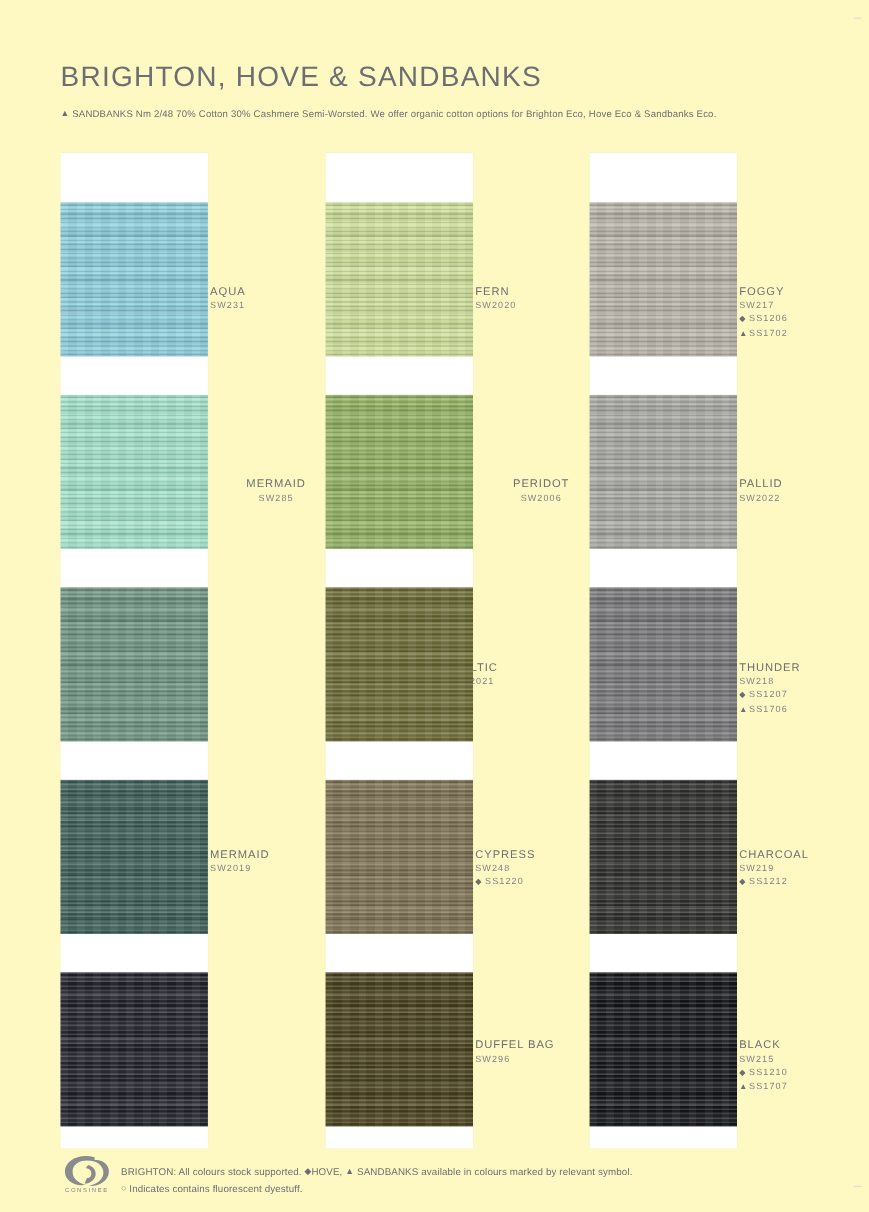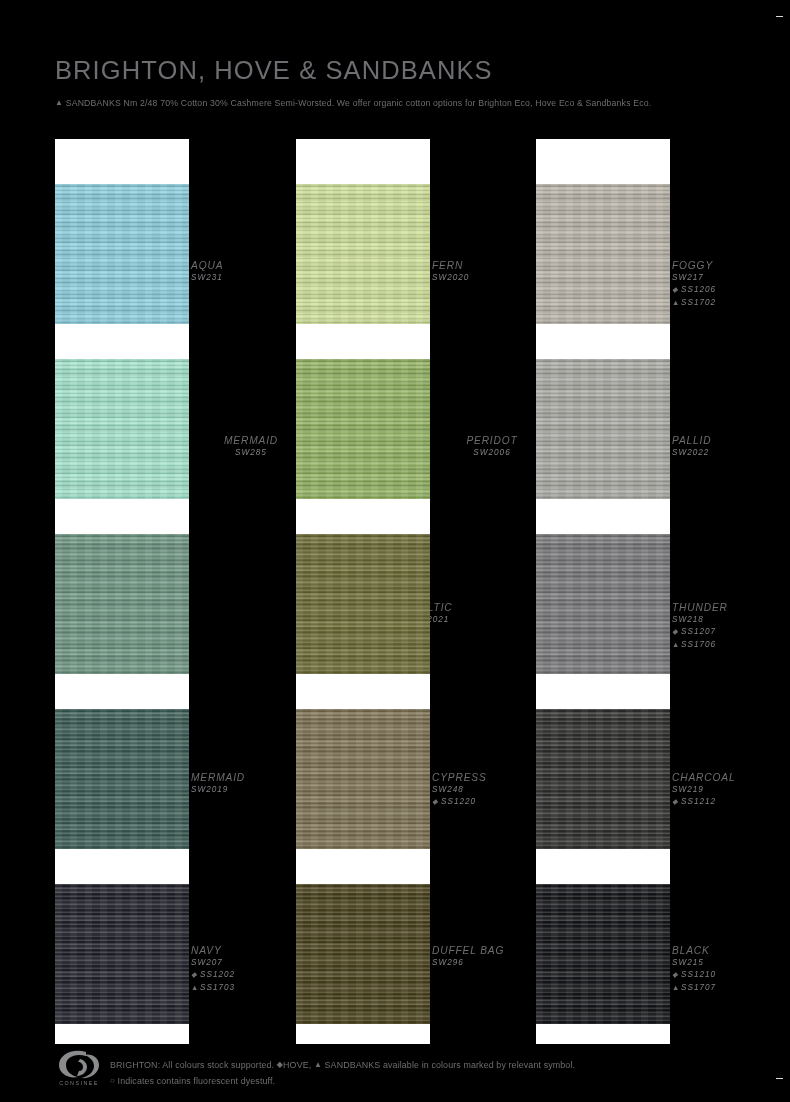--- a/index.html
+++ b/index.html
@@ -14,21 +14,21 @@
     font-family: "Liberation Sans", sans-serif;
     color: #58595b;
     overflow: hidden;
   }
 
   .page {
     position: absolute;
     left: 0; top: 0;
     width: 790px;
     height: 1102px;
-    background: #000000;
+    background: #fef9c3;
   }
 
   
   .header {
     position: absolute;
     left: 55px;
     top: 56px;
     width: 700px;
   }
   .page-title {
@@ -116,21 +116,20 @@
         rgba(0,0,0,0.035) 7px,
         rgba(0,0,0,0.035) 15px
       );
     mix-blend-mode: normal;
     pointer-events: none;
   }
 
   .label-block {
     position: absolute;
     width: 120px;
-    font-style: italic;
   }
   .color-name {
     font-size: 10.2px;
     letter-spacing: 0.85px;
     color: #6d6e71;
     line-height: 13px;
     white-space: nowrap;
   }
   .color-code {
     font-size: 8.2px;
@@ -209,26 +208,20 @@
         <div class="color-name">AQUA</div>
         <div class="color-code">SW231</div>
       </div>
       <div class="label-block" style="left: 136px; top: 295px; position: absolute; text-align: center;">
         <div class="color-name">MERMAID</div>
         <div class="color-code">SW285</div>
       </div>
       <div class="label-block" style="left: 136px; top: 632px; position: absolute;">
         <div class="color-name">MERMAID</div>
         <div class="color-code">SW2019</div>
-      </div>
-      <div class="label-block" style="left: 136px; top: 805px; position: absolute;">
-        <div class="color-name">NAVY</div>
-        <div class="color-code">SW207</div>
-        <div class="color-code"><span class="code-sym">◆</span><span>SS1202</span></div>
-        <div class="color-code"><span class="code-sym">▲</span><span>SS1703</span></div>
       </div>
       <div class="column col-0">
         <div class="swatch-slot" style="top: 45px;">
           <div class="swatch" style="background: rgb(141, 207, 221);"></div>
         </div>
         <div class="swatch-slot" style="top: 220px;">
           <div class="swatch" style="background: rgb(164, 227, 204);"></div>
         </div>
         <div class="swatch-slot" style="top: 395px;">
           <div class="swatch" style="background: rgb(111, 149, 131);"></div>

